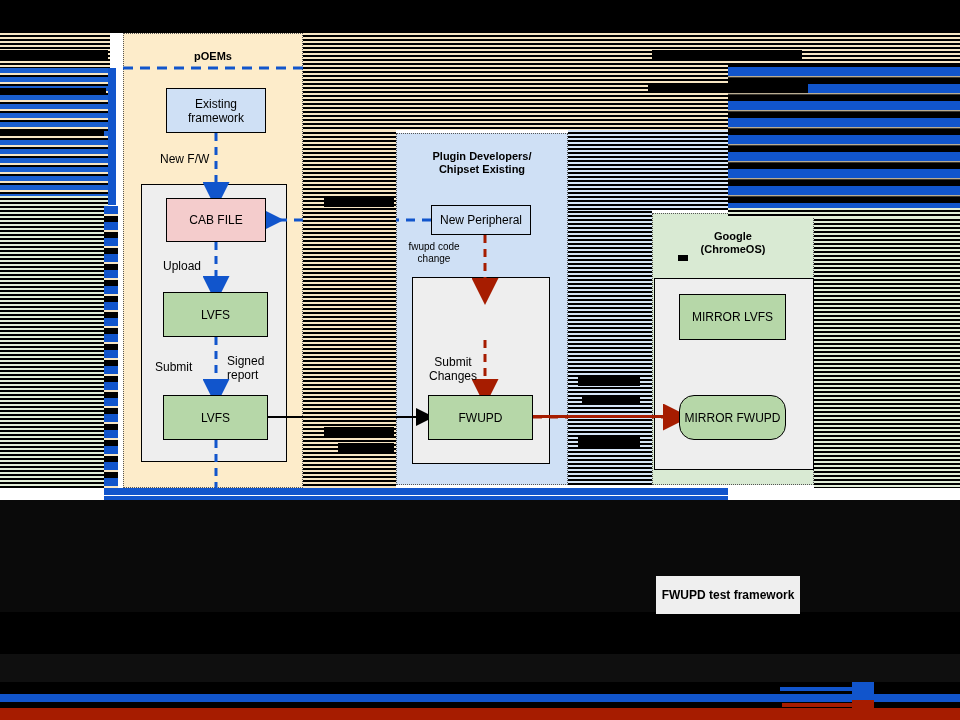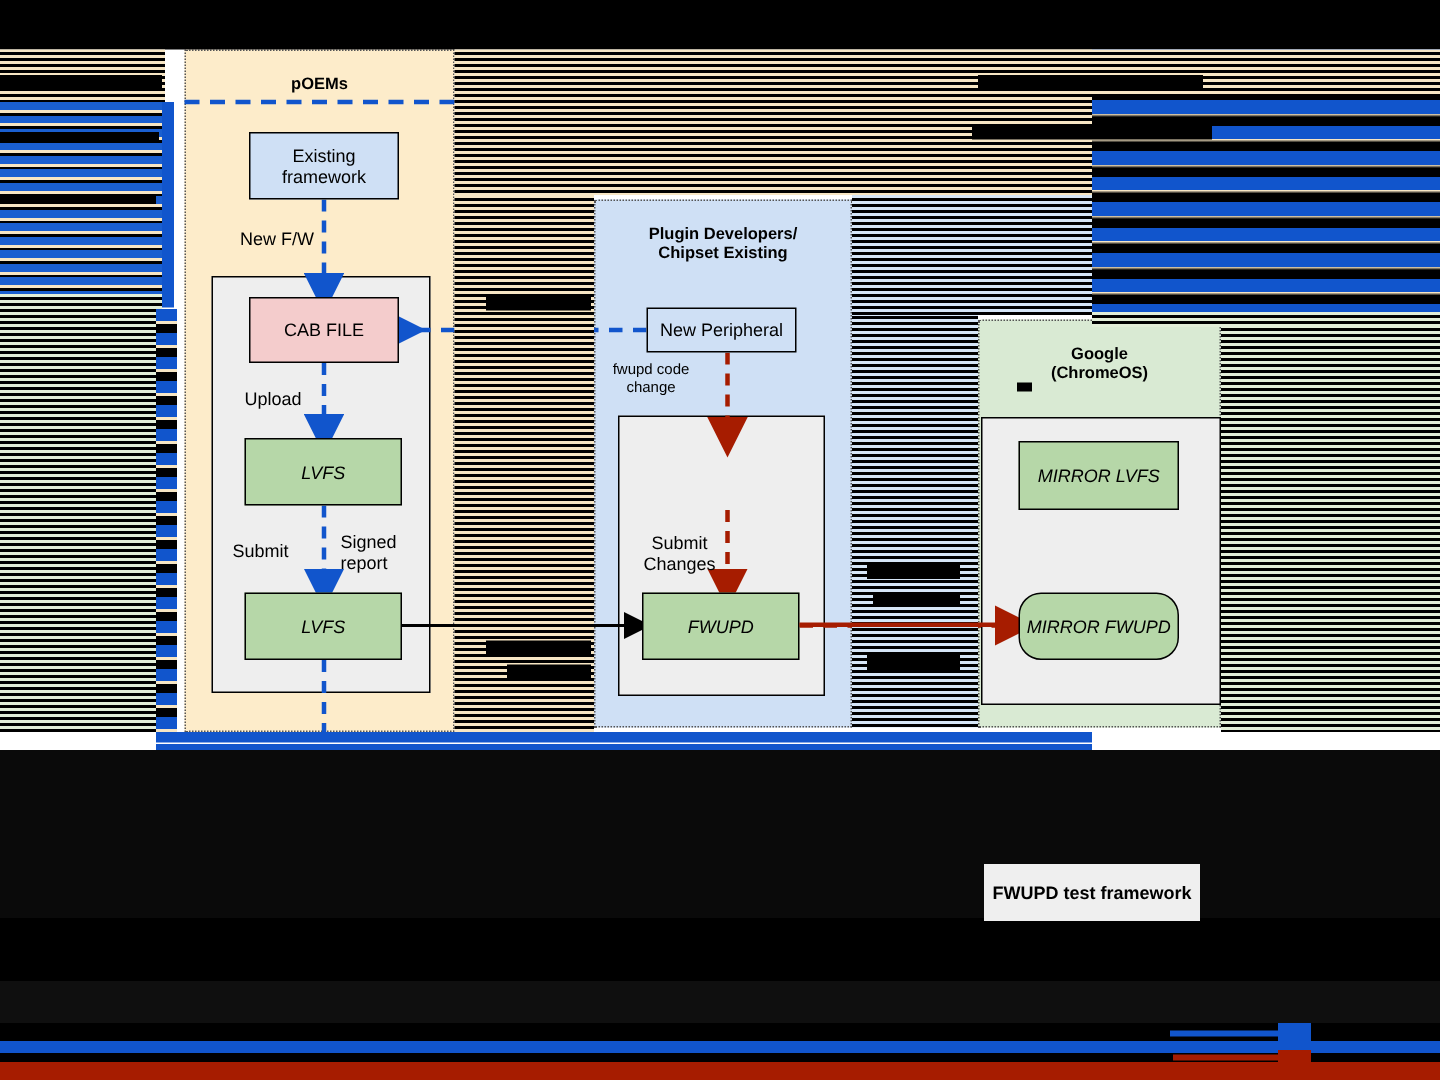--- a/index.html
+++ b/index.html
@@ -63,21 +63,21 @@
     display: flex;
     align-items: center;
     justify-content: center;
     text-align: center;
     font-size: 12px;
     color: #000;
     line-height: 14px;
   }
   .n-blue  { background: #cfe0f5; }
   .n-pink  { background: #f4cccc; }
-  .n-green { background: #b6d7a8; font-style: italic; }
+  .n-green { background: #b6d7a8; }
 
   .node-existing { left: 166px; top: 88px;  width: 100px; height: 45px; }
   .node-cab      { left: 166px; top: 198px; width: 100px; height: 44px; }
   .node-lvfs1    { left: 163px; top: 292px; width: 105px; height: 45px; }
   .node-lvfs2    { left: 163px; top: 395px; width: 105px; height: 45px; }
   .node-newperi  { left: 431px; top: 205px; width: 100px; height: 30px; }
   .node-plugin   { left: 428px; top: 294px; width: 105px; height: 46px; }
   .node-fwupd    { left: 428px; top: 395px; width: 105px; height: 45px; }
   .node-mlvfs    { left: 679px; top: 294px; width: 107px; height: 46px; }
   .node-mfwupd   { left: 679px; top: 395px; width: 107px; height: 45px; border-radius: 15px; }

